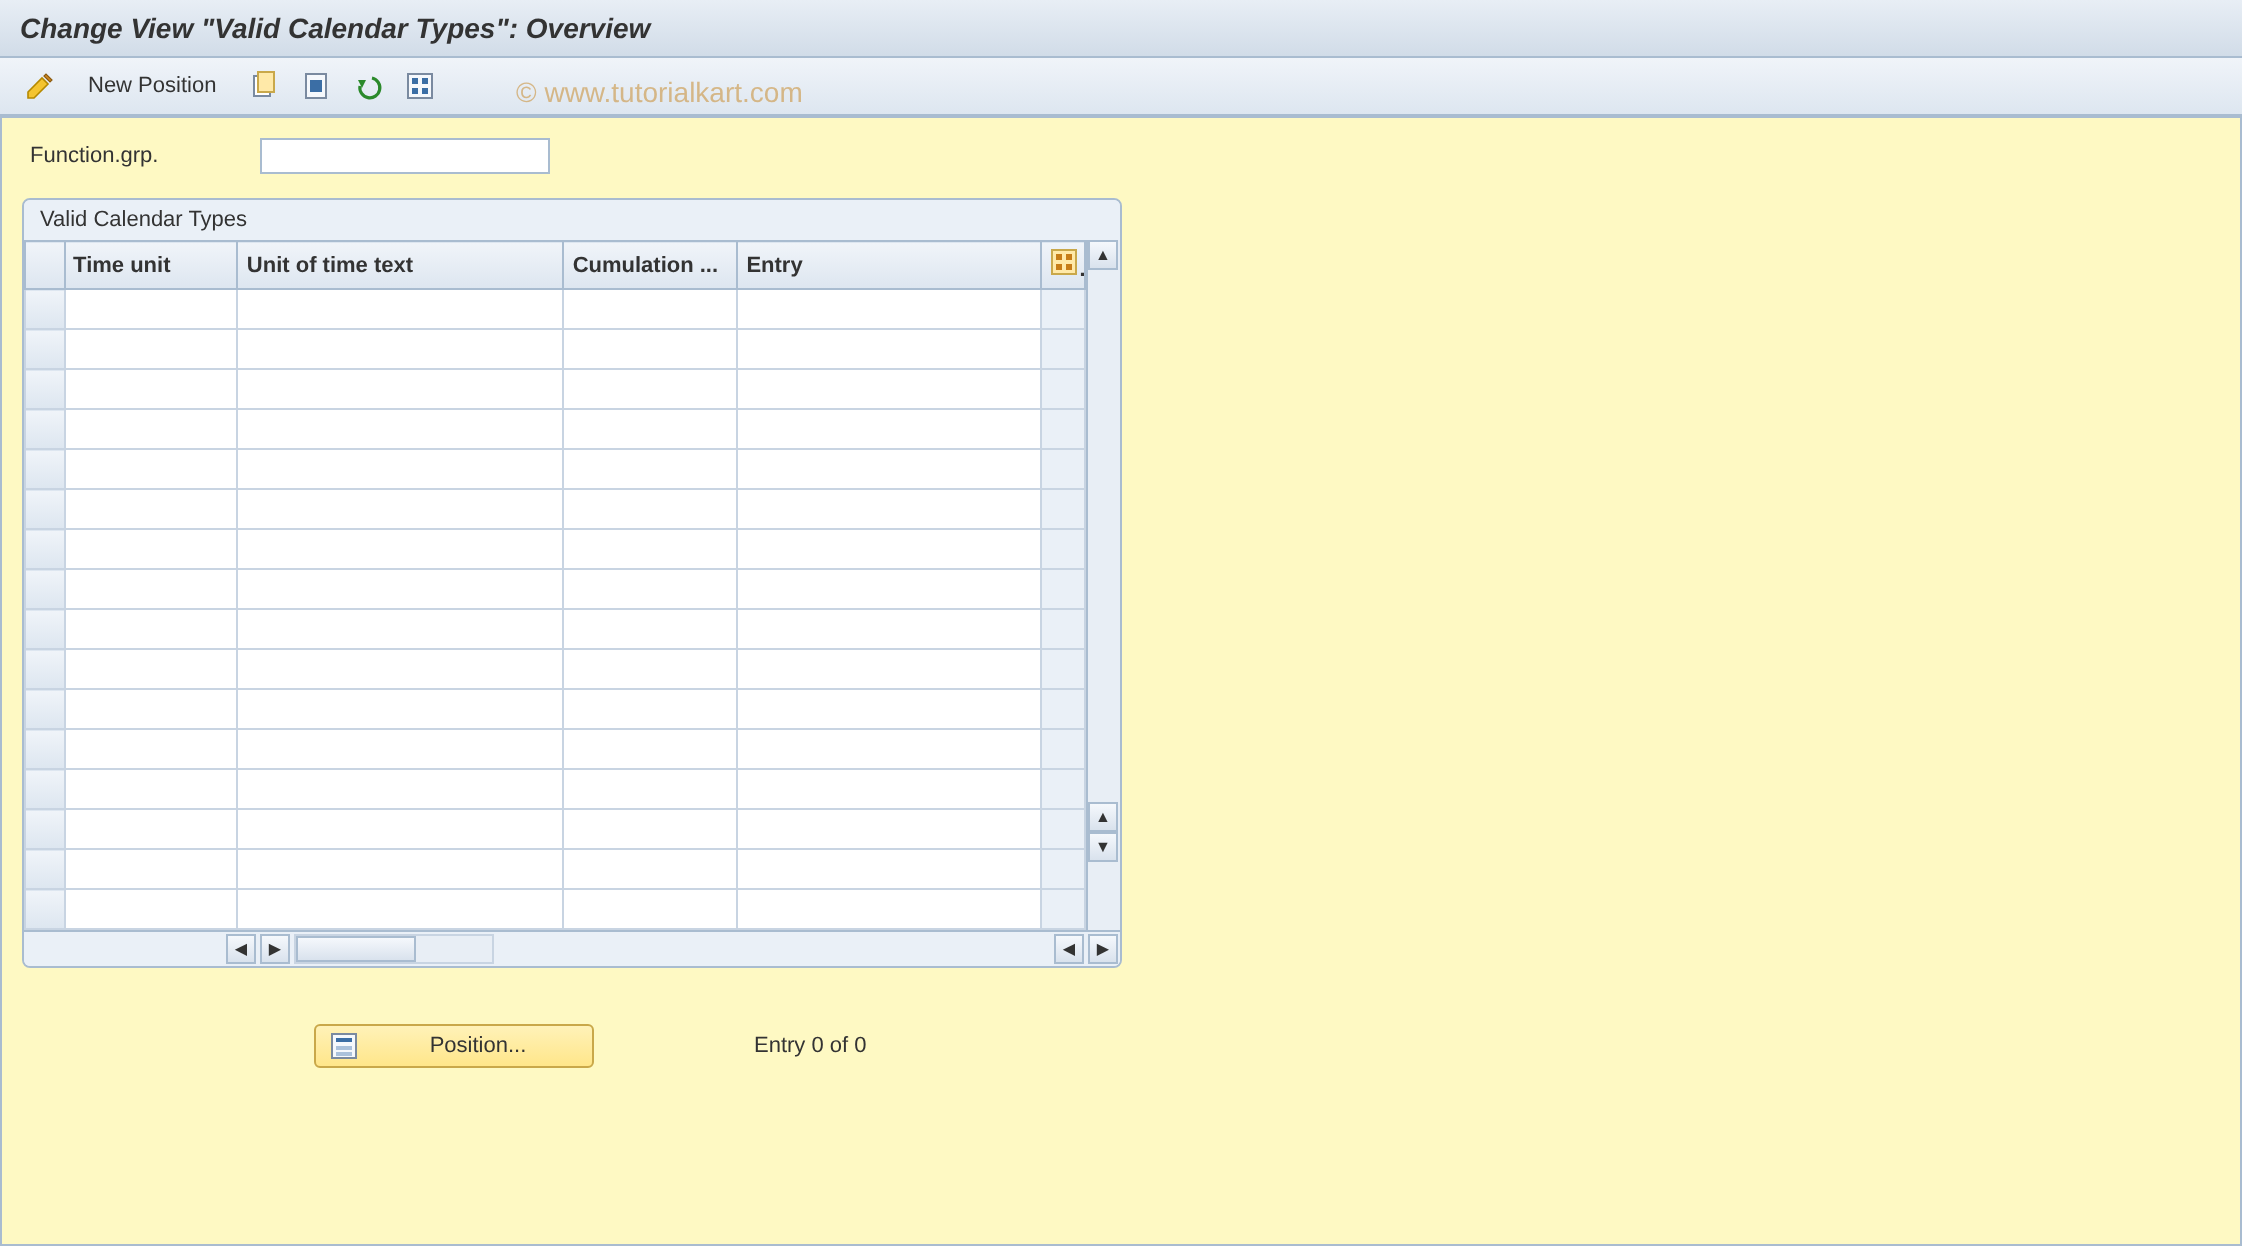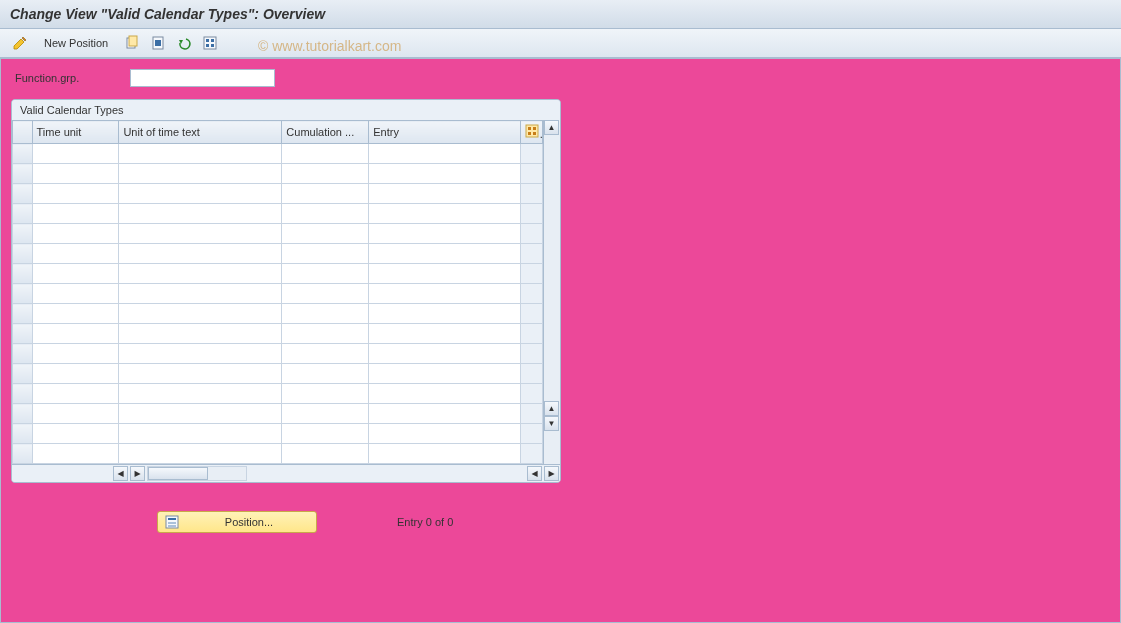--- a/index.html
+++ b/index.html
@@ -56,21 +56,21 @@
       font-size: 14px;
       color: #cfa15a;
       opacity: 0.7;
       pointer-events: none;
     }
     .content-area {
       padding: 10px;
       border: 1px solid #a9bcd0;
       margin: 0;
       height: calc(100% - 58px);
-      background: #ec4899;
+      background: #fef9c3;
     }
     .field-row {
       display: flex;
       align-items: center;
       gap: 10px;
       margin-bottom: 12px;
       margin-left: 4px;
     }
     .field-label { font-size: 11px; color: #333; width: 105px; }
     .field-input {
@@ -96,21 +96,21 @@
     }
     .data-table {
       width: 100%;
       border-collapse: collapse;
       table-layout: fixed;
     }
     .data-table thead th {
       background: linear-gradient(to bottom, #f0f4f9, #dde6f0);
       border: 1px solid #a9bcd0;
       padding: 3px 4px;
-      font-weight: normal;
+      font-weight: bold;
       text-align: left;
       font-size: 11px;
       color: #333;
       height: 20px;
       overflow: hidden;
       white-space: nowrap;
       text-overflow: ellipsis;
       margin-top: 28px;
     }
     .data-table tbody td {
@@ -194,21 +194,21 @@
     .position-btn {
       display: flex;
       align-items: center;
       gap: 8px;
       background: linear-gradient(to bottom, #fff2b8, #ffe68a);
       border: 1px solid #c9a84a;
       border-radius: 3px;
       padding: 2px 6px;
       cursor: pointer;
       height: 22px;
-      width: 160px;
+      width: 140px;
     }
     .position-btn .pos-icon { width: 16px; height: 16px; display: inline-flex; align-items: center; justify-content: center;}
     .position-btn .pos-label { flex: 1; text-align: center; font-size: 11px; }
     .entry-text { font-size: 11px; color: #333; }
 
     
     svg { display: block; }
   </style>
 </head>
 <body>

